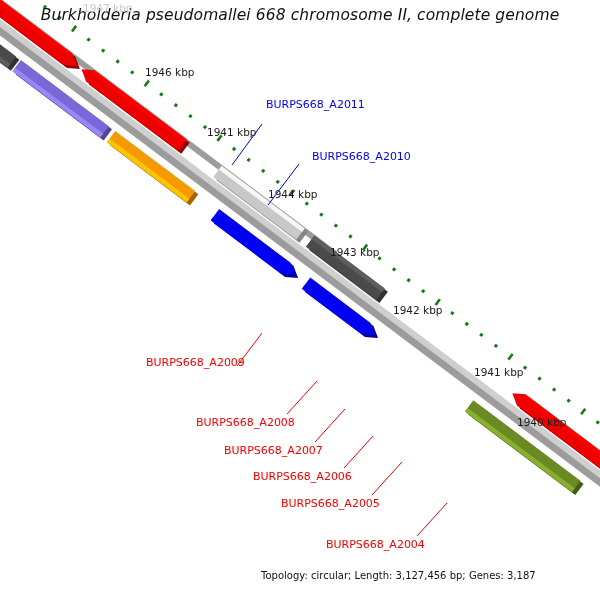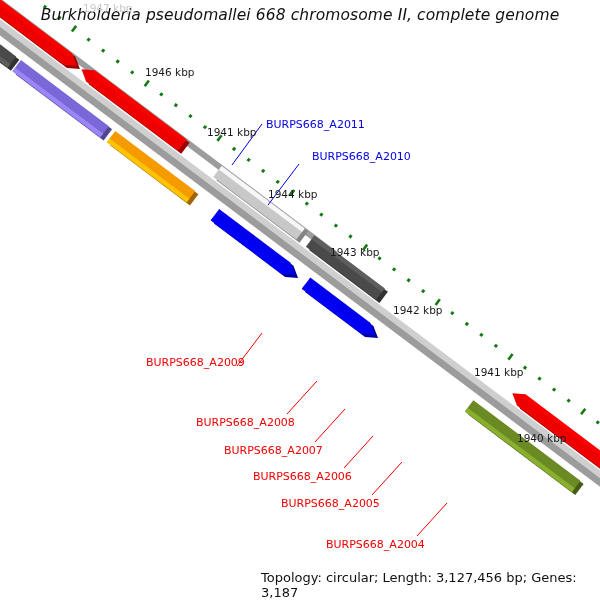--- a/index.html
+++ b/index.html
@@ -5,21 +5,21 @@
   html,body{margin:0;padding:0;background:#ffffff;}
   body{width:600px;height:600px;overflow:hidden;
        font-family:"DejaVu Sans","Liberation Sans",sans-serif;}
   #stage{position:relative;width:600px;height:600px;background:#fff;}
   #map{position:absolute;left:0;top:0;width:600px;height:600px;}
   .ttl{position:absolute;left:0;top:6px;width:600px;text-align:center;
        font-family:"DejaVu Sans","Liberation Sans",sans-serif;
        font-style:italic;font-size:15.5px;color:#111;letter-spacing:.1px;
        white-space:nowrap;}
   .footer-left{position:absolute;left:16px;top:570px;font-size:12.5px;color:#111;}
-  .footer-right{position:absolute;left:261px;top:570px;font-size:13px;color:#111;}
+  .footer-right{position:absolute;left:261px;top:570px;font-size:10px;color:#111;}
   .tick-lbl{position:absolute;font-size:10.5px;color:#1a1a1a;white-space:nowrap;}
   .tick-lbl.faded{color:#c9c9c9;}
   .gene-lbl{position:absolute;font-size:11px;white-space:nowrap;}
   .gene-lbl.red{color:#f20000;}
   .gene-lbl.blue{color:#0000e6;}
 </style>
 </head>
 <body>
 
 <div id="stage">
@@ -231,24 +231,24 @@
   <div class="ttl">Burkholderia pseudomallei 668 chromosome II, complete genome</div>
 
   <div id="tick-labels">
       <div class="tick-lbl faded" style="left: 83px; top: 2px;">1947 kbp</div>
       <div class="tick-lbl" style="left: 145px; top: 66px;">1946 kbp</div>
       <div class="tick-lbl" style="left: 207px; top: 126px;">1941 kbp</div>
       <div class="tick-lbl" style="left: 268px; top: 188px;">1944 kbp</div>
       <div class="tick-lbl" style="left: 330px; top: 246px;">1943 kbp</div>
       <div class="tick-lbl" style="left: 393px; top: 304px;">1942 kbp</div>
       <div class="tick-lbl" style="left: 474px; top: 366px;">1941 kbp</div>
-      <div class="tick-lbl" style="left: 517px; top: 432px;">1940 kbp</div>
+      <div class="tick-lbl" style="left: 517px; top: 416px;">1940 kbp</div>
     </div>
   <div id="gene-labels">
-      <div class="gene-lbl blue" style="left: 266px; top: 118px;">BURPS668_A2011</div>
+      <div class="gene-lbl blue" style="left: 266px; top: 98px;">BURPS668_A2011</div>
       <div class="gene-lbl blue" style="left: 312px; top: 150px;">BURPS668_A2010</div>
       <div class="gene-lbl red" style="left: 146px; top: 356px;">BURPS668_A2009</div>
       <div class="gene-lbl red" style="left: 196px; top: 416px;">BURPS668_A2008</div>
       <div class="gene-lbl red" style="left: 224px; top: 444px;">BURPS668_A2007</div>
       <div class="gene-lbl red" style="left: 253px; top: 470px;">BURPS668_A2006</div>
       <div class="gene-lbl red" style="left: 281px; top: 497px; text-align: right;">BURPS668_A2005</div>
       <div class="gene-lbl red" style="left: 326px; top: 538px;">BURPS668_A2004</div>
     </div>
 
   <div class="footer-right">Topology: circular; Length: 3,127,456 bp; Genes: 3,187</div>

